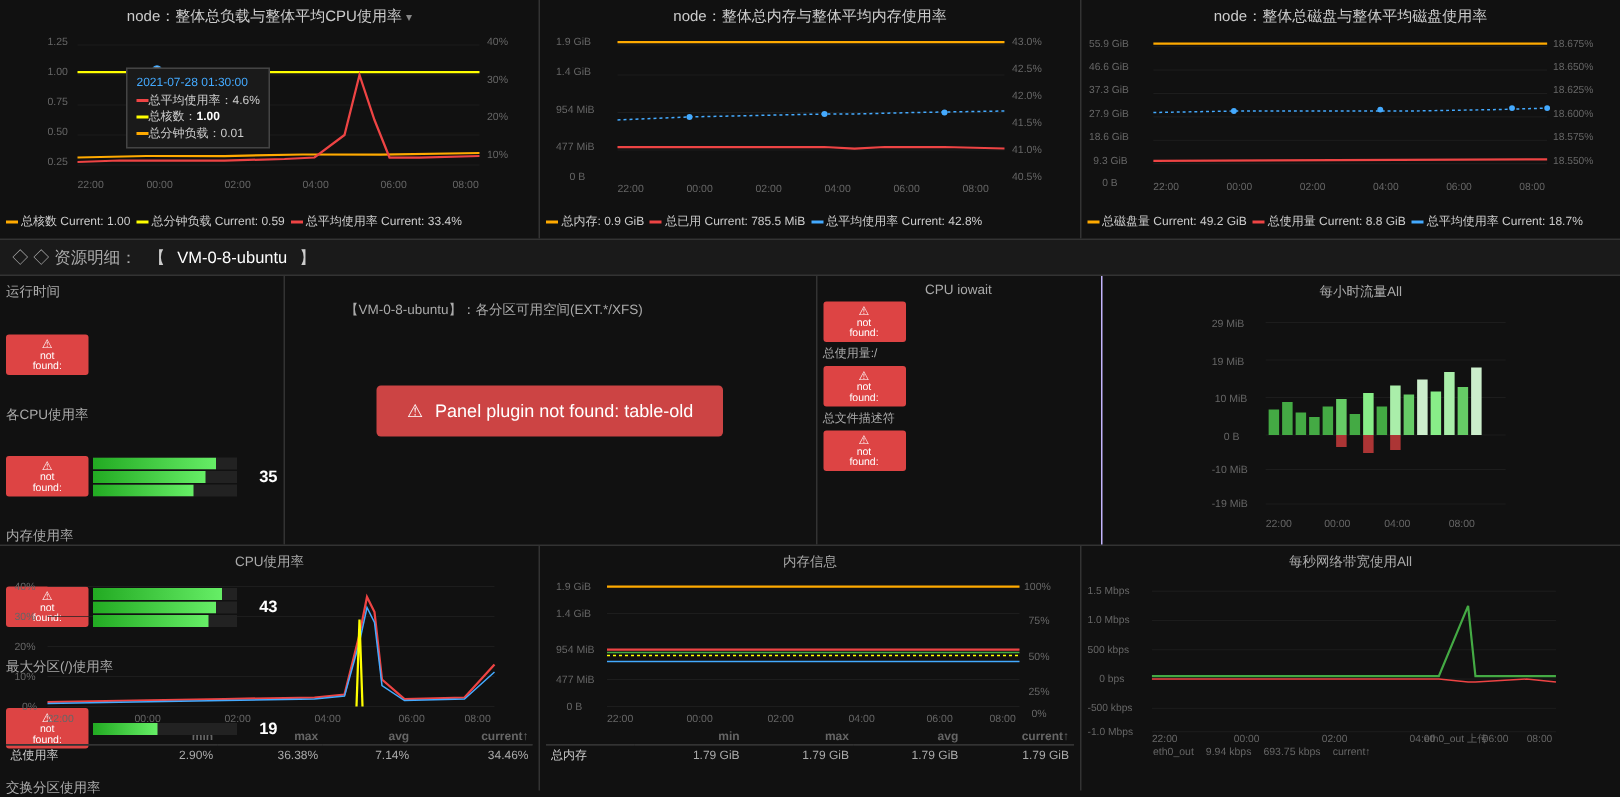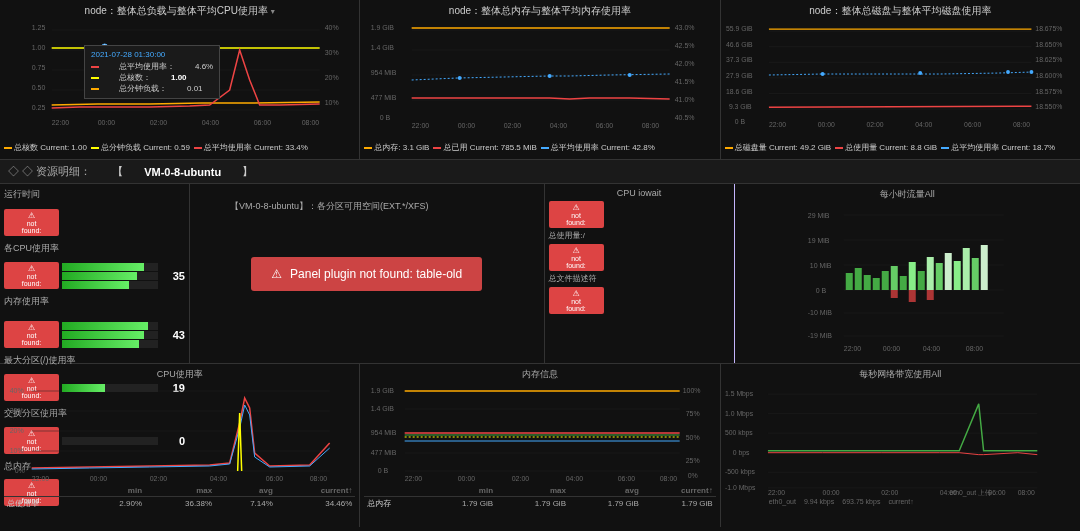--- a/index.html
+++ b/index.html
@@ -47,43 +47,43 @@
     }
     .legend-item { display: flex; align-items: center; gap: 2px; }
     .legend-dot { width: 8px; height: 2px; }
 
     
     .resource-header {
       background: #1a1a1a;
       padding: 4px 8px;
       display: flex;
       align-items: center;
-      gap: 21px;
+      gap: 8px;
       font-size: 11px;
       border-bottom: 1px solid #333;
       height: 24px;
     }
     .resource-label { color: #aaa; }
-    .resource-name { color: #fff; font-weight: bold; }
+    .resource-name { color: #fff; font-weight: normal; }
 
     
     .middle-row {
       display: flex;
       height: 180px;
       border-bottom: 1px solid #333;
     }
 
     
     .stats-panel {
       width: 190px;
       border-right: 1px solid #333;
       padding: 4px;
       display: flex;
       flex-direction: column;
-      gap: 6px;
+      gap: 20px;
     }
     .stat-row {
       display: flex;
       align-items: center;
       height: 36px;
       gap: 4px;
     }
     .stat-alert {
       background: #d44;
       color: #fff;
@@ -197,21 +197,21 @@
       position: absolute;
       background: #1a1a1a;
       border: 1px solid #444;
       padding: 4px 6px;
       font-size: 8px;
       color: #ccc;
       z-index: 10;
       top: 25px;
       left: 80px;
     }
-    .tooltip-row { display: flex; gap: 20px; align-items: center; }
+    .tooltip-row { display: flex; gap: 0; align-items: center; }
     .tooltip-color { width: 8px; height: 2px; }
 
     .axis-text { font-size: 7px; fill: #666; }
     .grid-line { stroke: #222; stroke-width: 0.5; }
   </style>
 </head>
 <body>
 
 <div class="top-row">
 
@@ -324,21 +324,21 @@
         <polyline points="42,60 88,58 134,57 180,56 200,56 240,55 300,54" fill="none" stroke="#4af" stroke-width="1" stroke-dasharray="2,2"></polyline>
 
         <circle cx="90" cy="58" r="2" fill="#4af"></circle>
         <circle cx="180" cy="56" r="2" fill="#4af"></circle>
         <circle cx="260" cy="55" r="2" fill="#4af"></circle>
       </svg>
     </div>
     <div class="chart-legend">
       <span class="legend-item">
         <span class="legend-dot" style="background:#fa0;"></span>
-        <span>总内存: 3.1 GiB</span>
+        <span>总内存: 0.9 GiB</span>
       </span>
       <span class="legend-item">
         <span class="legend-dot" style="background:#e44;"></span>
         <span>总已用 Current: 785.5 MiB</span>
       </span>
       <span class="legend-item">
         <span class="legend-dot" style="background:#4af;"></span>
         <span>总平均使用率 Current: 42.8%</span>
       </span>
     </div>

